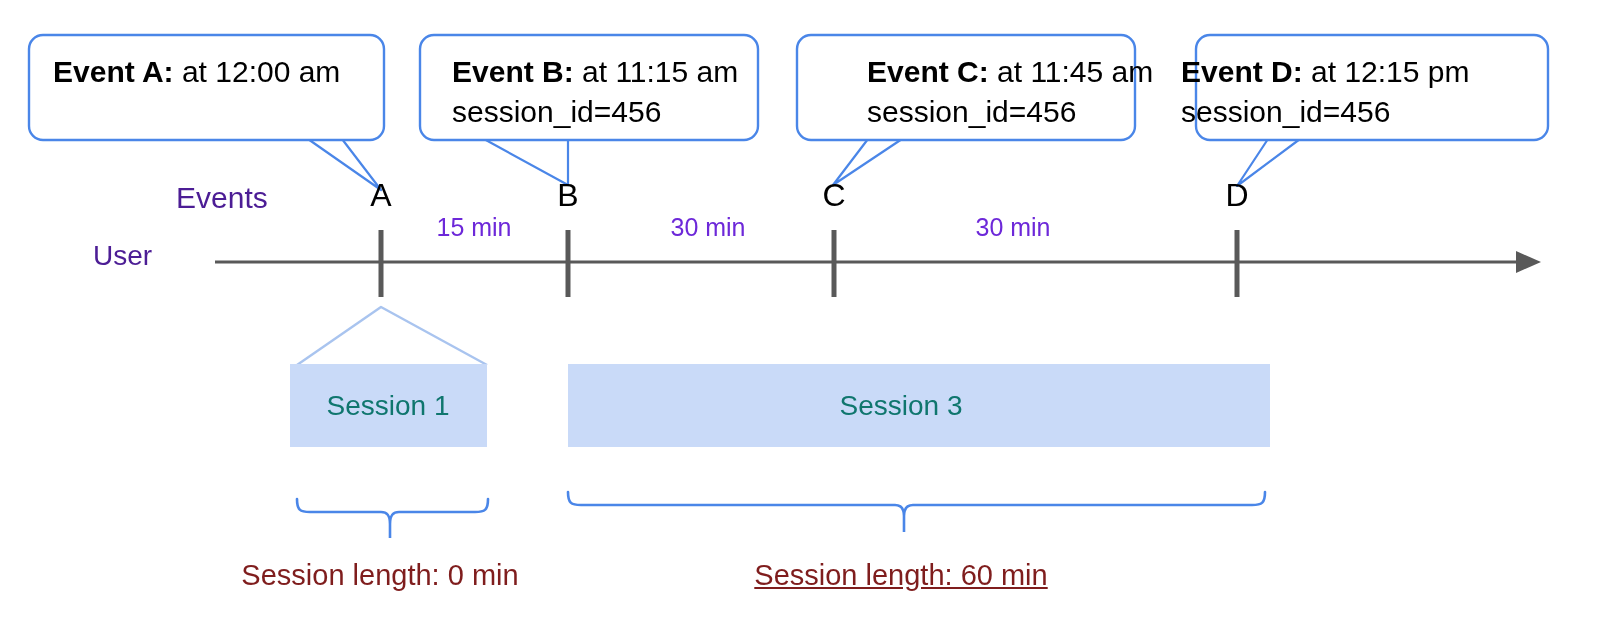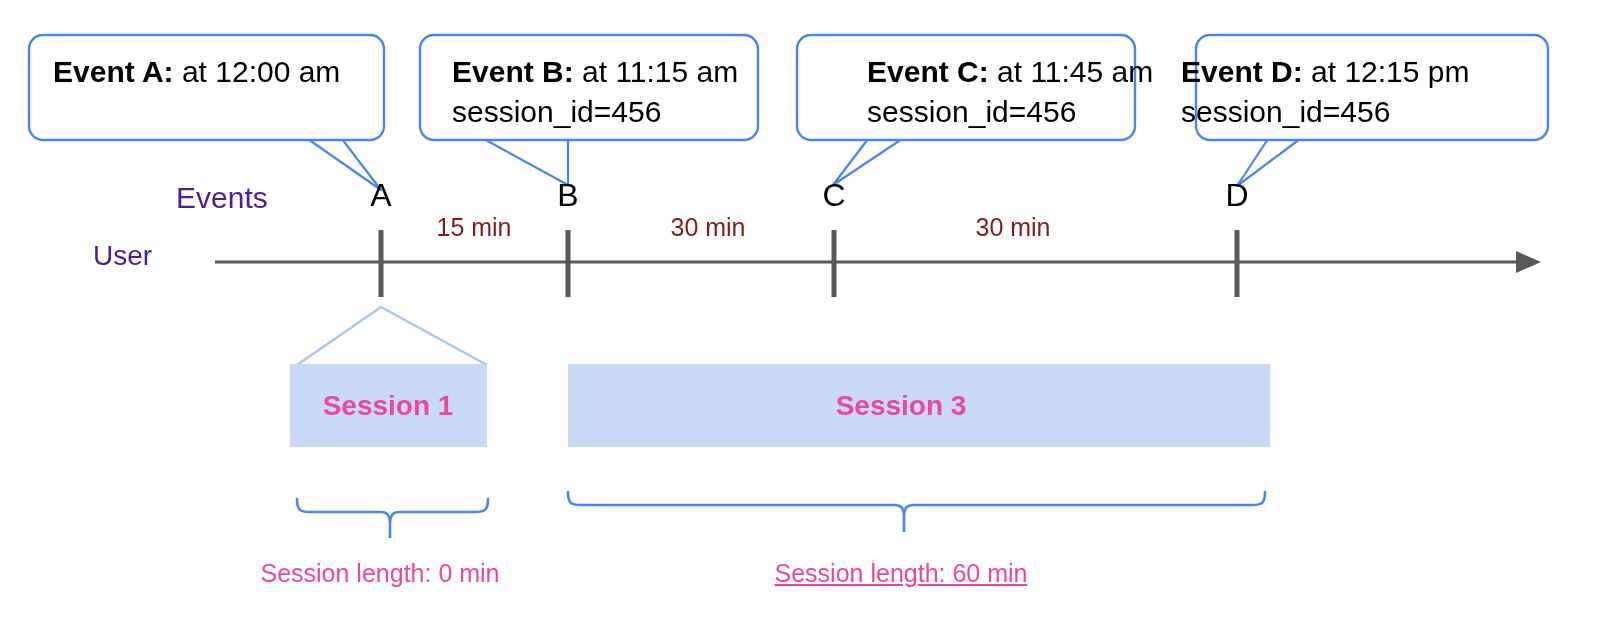--- a/index.html
+++ b/index.html
@@ -52,38 +52,37 @@
     position: absolute;
     font-size: 32px;
     color: #000000;
     text-align: center;
     transform: translateX(-50%);
     white-space: nowrap;
   }
   .gap-label {
     position: absolute;
     font-size: 25px;
-    color: #7f1d1d;
+    color: #6d28d9;
     transform: translateX(-50%);
     white-space: nowrap;
   }
   .session-label {
     position: absolute;
     font-size: 28px;
-    color: #ec4899;
+    color: #0f766e;
     text-align: right;
     transform: translate(-50%, -50%);
     white-space: nowrap;
     pointer-events: none;
-    font-weight: bold;
   }
   .length-label {
     position: absolute;
-    font-size: 25px;
-    color: #ec4899;
+    font-size: 29px;
+    color: #7f1d1d;
     text-align: right;
     transform: translateX(-50%);
     white-space: nowrap;
   }
 </style>
 </head>
 <body>
 
 <div id="canvas">
 

